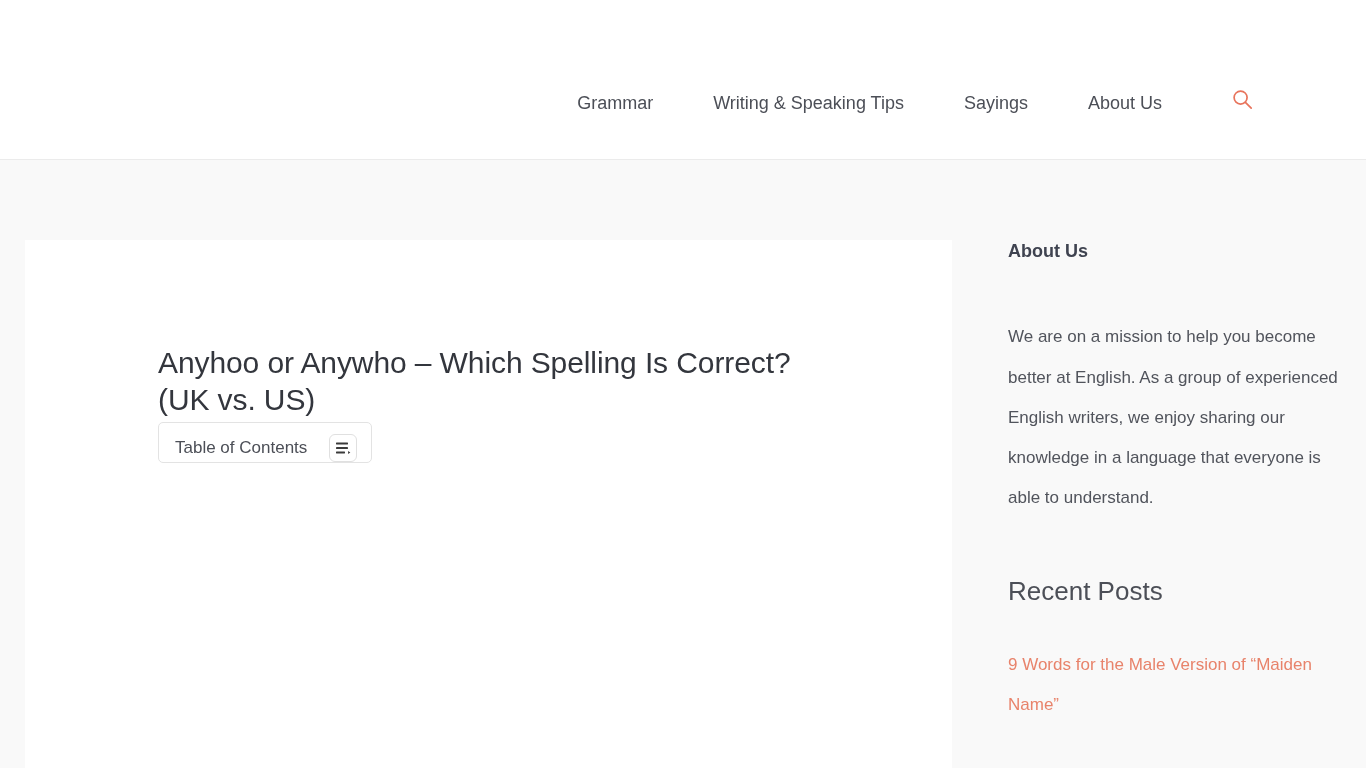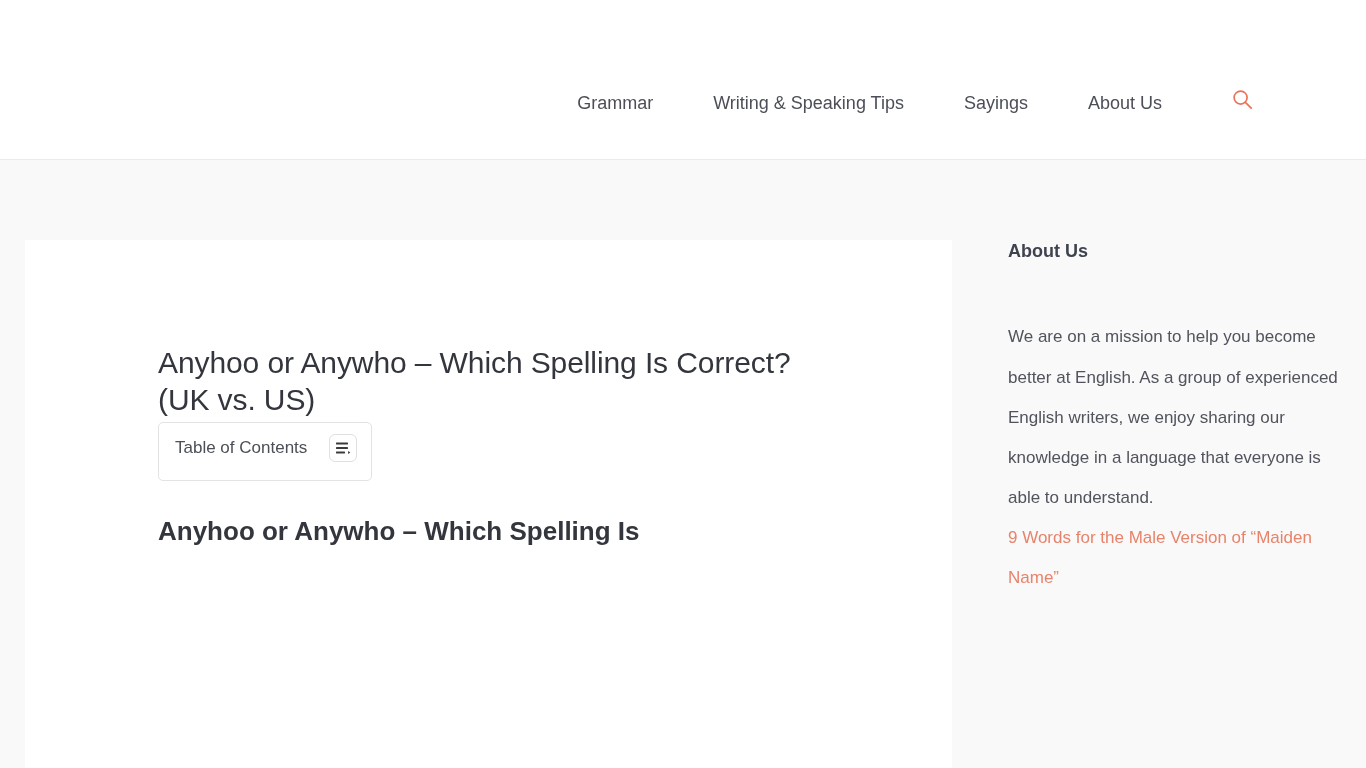--- a/index.html
+++ b/index.html
@@ -102,21 +102,21 @@
   }
 
   
   .toc-box{
     display:inline-flex;
     align-items:center;
     gap:22px;
     border:1px solid #e3e3e3;
     border-radius:5px;
     background:#ffffff;
-    padding:11px 14px 18px 16px;
+    padding:11px 14px 0 16px;
     margin-top:2px;
   }
   .toc-title{
     font-size:17px;
     color:#4c4f57;
     line-height:1.2;
     white-space:nowrap;
   }
   .toc-toggle{
     width:28px; height:28px;
@@ -211,30 +211,30 @@
       <button class="toc-toggle" aria-label="Toggle table of contents">
         <svg width="15" height="13" viewBox="0 0 15 13" xmlns="http://www.w3.org/2000/svg">
           <rect x="0" y="0.5" width="12" height="2" rx="0.4" fill="#3b3b3b"></rect>
           <rect x="0" y="5" width="12" height="2" rx="0.4" fill="#3b3b3b"></rect>
           <rect x="0" y="9.5" width="9" height="2" rx="0.4" fill="#3b3b3b"></rect>
           <path d="M12.1 8.9 L14.3 10.5 L12.1 12.1 Z" fill="#3b3b3b"></path>
         </svg>
       </button>
     </div>
 
-    <h2 class="next-heading">Anyhoo or Anywho – Which Spelling Is</h2>
 
   </article>
 
   <aside class="sidebar">
 
     <section class="widget">
       <h3 class="widget-title-bold">About Us</h3>
       <p class="widget-text">We are on a mission to help you become better at English. As a group of experienced English writers, we enjoy sharing our knowledge in a language that everyone is able to understand.</p>
     </section>
 
     <section class="widget">
+      <h3 class="widget-title-regular">Recent Posts</h3>
       <a class="recent-link" href="#">9 Words for the Male Version of “Maiden Name”</a>
     </section>
 
   </aside>
 
 </div>
 
 </body></html>

